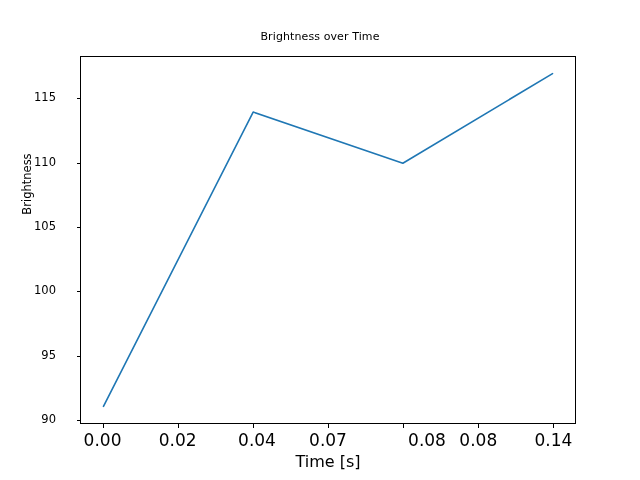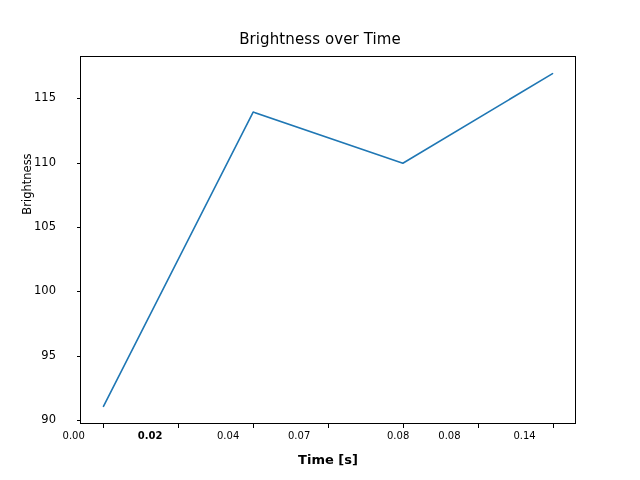--- a/index.html
+++ b/index.html
@@ -19,21 +19,21 @@
     height: 480px;
     background: #ffffff;
   }
   
   #chart-title {
     position: absolute;
     left: 0;
     top: 30px;
     width: 640px;
     text-align: center;
-    font-size: 15px;
+    font-size: 11px;
     color: #000000;
     letter-spacing: 0.1px;
   }
   
   #axes-area {
     position: absolute;
     left: 80px;
     top: 56px;
     width: 496px;
     height: 368px;
@@ -56,21 +56,22 @@
     top: 424px;
     width: 0;
     height: 3.5px;
     border-left: 1.1px solid #000000;
   }
   .xtick-label {
     position: absolute;
     top: 430px;
     width: 80px;
     margin-left: -40px;
-    font-size: 10px;
+    text-align: center;
+    font-size: 17px;
     color: #000000;
   }
   .ytick {
     position: absolute;
     left: 76.5px;
     height: 0;
     width: 3.5px;
     border-top: 1.1px solid #000000;
   }
   .ytick-label {
@@ -82,23 +83,22 @@
     font-size: 11.5px;
     color: #000000;
   }
   
   #xlabel {
     position: absolute;
     left: 80px;
     top: 452px;
     width: 496px;
     text-align: center;
-    font-size: 13px;
+    font-size: 16px;
     color: #000000;
-    font-weight: bold;
   }
   #ylabel {
     position: absolute;
     left: -130px;
     top: 184px;
     width: 300px;
     text-align: center;
     font-size: 11.5px;
     color: #000000;
     transform: rotate(-90deg);
@@ -116,21 +116,21 @@
   <div id="axes-area">
     <svg id="plot-svg" viewBox="0 0 496 368" preserveAspectRatio="none">
       <polyline id="series-line" fill="none" stroke="#1f77b4" stroke-width="1.6" stroke-linejoin="round" stroke-linecap="round" points="22.55,351.27 172.85,55.33 323.15,106.80 473.45,16.73"></polyline>
     </svg>
   </div>
 
   <div id="xticks-container">
       <div class="xtick" style="left: 102.55px;"></div>
       <div class="xtick-label" style="left: 102.55px;">0.00</div>
       <div class="xtick" style="left: 177.7px;"></div>
-      <div class="xtick-label" style="left: 177.7px; font-weight: bold;">0.02</div>
+      <div class="xtick-label" style="left: 177.7px;">0.02</div>
       <div class="xtick" style="left: 252.85px;"></div>
       <div class="xtick-label" style="left: 257px;">0.04</div>
       <div class="xtick" style="left: 328px;"></div>
       <div class="xtick-label" style="left: 328px;">0.07</div>
       <div class="xtick" style="left: 403.15px;"></div>
       <div class="xtick-label" style="left: 427px;">0.08</div>
       <div class="xtick" style="left: 478.3px;"></div>
       <div class="xtick-label" style="left: 478.3px;">0.08</div>
       <div class="xtick" style="left: 553.45px;"></div>
       <div class="xtick-label" style="left: 553.45px;">0.14</div>

